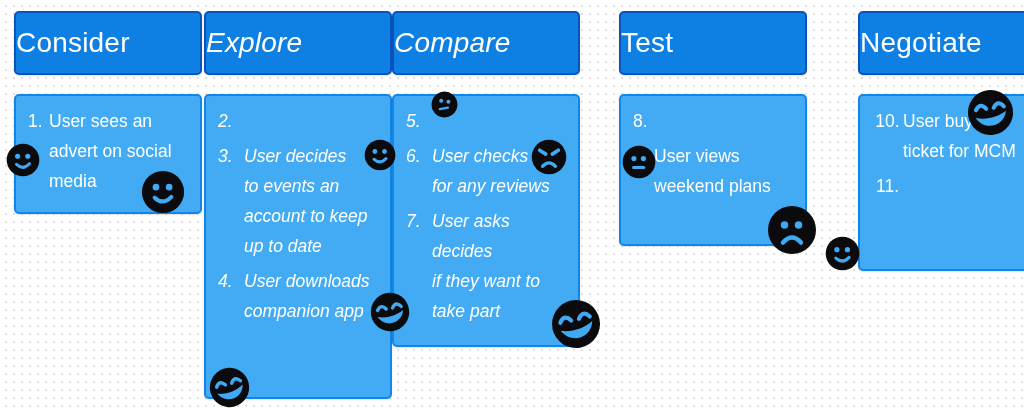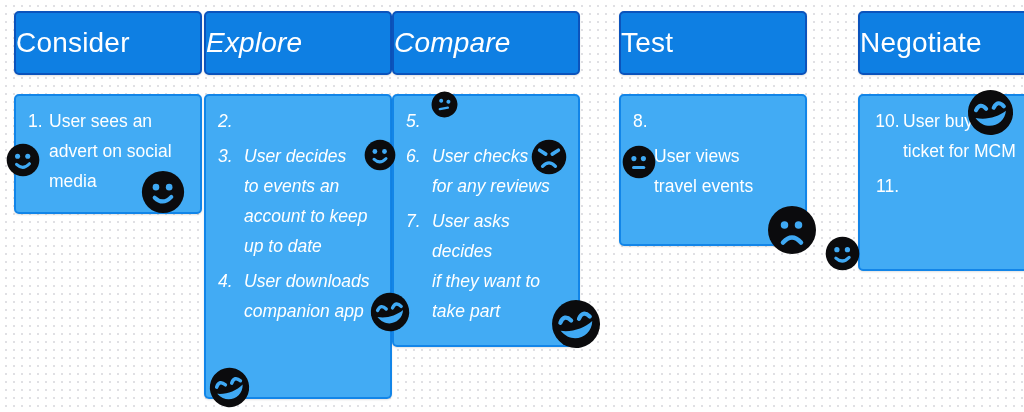--- a/index.html
+++ b/index.html
@@ -119,21 +119,21 @@
     <div class="stage-header">
       <span>Test</span>
     </div>
     <div class="stage-card">
       <div class="item">
         <span class="num">8.</span>
       </div>
       <div class="item">
         <span class="num">9.</span>
         <span class="txt">User views
-travel events</span>
+weekend plans</span>
       </div>
     </div>
   </div>
 
   <div class="column col-negotiate">
     <div class="stage-header">
       <span>Negotiate</span>
     </div>
     <div class="stage-card">
       <div class="item">

